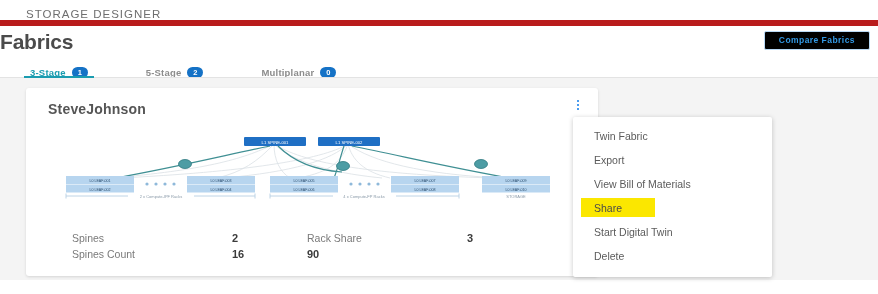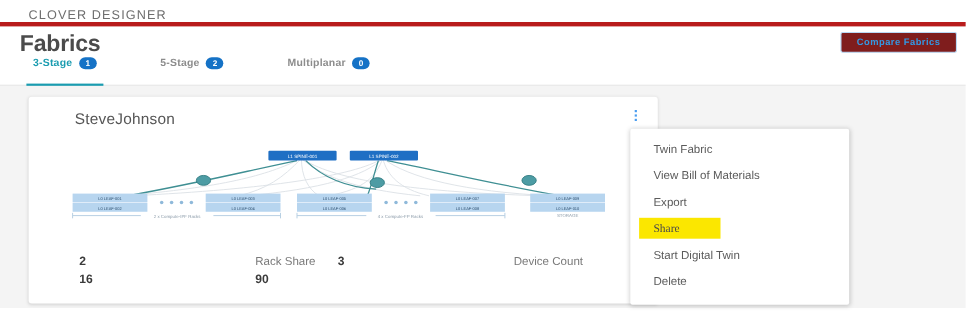--- a/index.html
+++ b/index.html
@@ -25,39 +25,38 @@
     color: #6e6e6e;
     font-weight: 400;
     white-space: nowrap;
   }
 
   
   .page-header {
     position: relative;
     height: 32px;
     background: #ffffff;
-    border-top: 4px solid #b91c1c;
-    padding-left: 18px;
+    border-top: 6px solid #b91c1c;
   }
   .page-title {
     font-size: 21px;
     font-weight: bold;
     color: #4b4b4b;
     line-height: 32px;
     letter-spacing: -0.2px;
   }
   .compare-btn {
     position: absolute;
     right: 8px;
     top: 5px;
     height: 19px;
     padding: 0 14px;
     border: 1px solid #b9d9f5;
     border-radius: 2px;
-    background: #7f1d1d;
+    background: #000000;
     color: #3399e5;
     font-size: 8.5px;
     font-weight: bold;
     letter-spacing: 0.45px;
     line-height: 17px;
     cursor: pointer;
     white-space: nowrap;
   }
 
   
@@ -71,21 +70,21 @@
   }
   .tabbar::after {
     content: "";
     position: absolute;
     left: 0; right: 0; bottom: 0;
     height: 1px;
     background: #e3e3e3;
   }
   .tab {
     display: flex;
-    align-items: flex-start;
+    align-items: flex-end;
     gap: 6px;
     margin-right: 58px;
     height: 26px;
     position: relative;
     cursor: pointer;
   }
   .tab-label {
     font-size: 9.5px;
     font-weight: bold;
     color: #8c8c8c;
@@ -127,23 +126,22 @@
     width: 572px;
     height: 188px;
     background: #ffffff;
     border-radius: 3px;
     box-shadow: 0 1px 3px rgba(0,0,0,0.13);
     padding: 12px 16px 0 22px;
   }
   .card-title {
     font-size: 14px;
     color: #555555;
-    font-weight: 400;
+    font-weight: 700;
     letter-spacing: 0.2px;
-    margin-left: 20px;
   }
   .kebab-btn {
     position: absolute;
     right: 14px;
     top: 9px;
     width: 12px;
     height: 16px;
     cursor: pointer;
     display: flex;
     flex-direction: column;
@@ -219,29 +217,29 @@
   .menu-item.highlighted::before {
     content: "";
     position: absolute;
     left: 8px;
     top: 2px;
     width: 74px;
     height: 19px;
     background: #fbe700;
     z-index: 1;
   }
-  .menu-item.highlighted .hl { color: #4a4a4a; font-family: Liberation Serif, serif; }
+  .menu-item.highlighted .hl { color: #4a4a4a; }
 </style>
 </head>
 <body>
 
 <div class="app">
 
   <div class="brandbar">
-    <span class="brand-title">CLOVER DESIGNER</span>
+    <span class="brand-title">STORAGE DESIGNER</span>
   </div>
 
   <div class="page-header">
     <span class="page-title">Fabrics</span>
     <button class="compare-btn">Compare Fabrics</button>
   </div>
 
   <div class="tabbar">
     <div class="tab active">
       <span class="tab-label">3-Stage</span>
@@ -354,40 +352,41 @@
             <text x="474" y="56" text-anchor="middle" fill="#2a4d6e" font-size="3.6" font-family="'Liberation Sans',sans-serif">L0 LEAF-009</text>
             <rect x="440" y="58.5" width="68" height="8" fill="#b7d5ef"></rect>
             <text x="474" y="64.5" text-anchor="middle" fill="#2a4d6e" font-size="3.6" font-family="'Liberation Sans',sans-serif">L0 LEAF-010</text>
             <text x="474" y="71.5" text-anchor="middle" fill="#8a9aa8" font-size="4" font-family="'Liberation Sans',sans-serif">STORAGE</text>
           </g>
         </svg>
       </div>
 
       
       <div class="stats">
+        <span class="stat-label">Spines</span>
         <span class="stat-value">2</span>
         <span class="stat-label">Rack Share</span>
         <span class="stat-value">3</span>
 
-        <span class="stat-label">Device Count</span>
+        <span class="stat-label">Spines Count</span>
         <span class="stat-value">16</span>
         <span class="stat-value">90</span>
       </div>
     </div>
   </div>
 
   <div class="dropdown">
     <div class="menu-item">
       <span class="hl">Twin Fabric</span>
     </div>
     <div class="menu-item">
+      <span class="hl">Export</span>
+    </div>
+    <div class="menu-item">
       <span class="hl">View Bill of Materials</span>
-    </div>
-    <div class="menu-item">
-      <span class="hl">Export</span>
     </div>
     <div class="menu-item highlighted">
       <span class="hl">Share</span>
     </div>
     <div class="menu-item">
       <span class="hl">Start Digital Twin</span>
     </div>
     <div class="menu-item">
       <span class="hl">Delete</span>
     </div>

